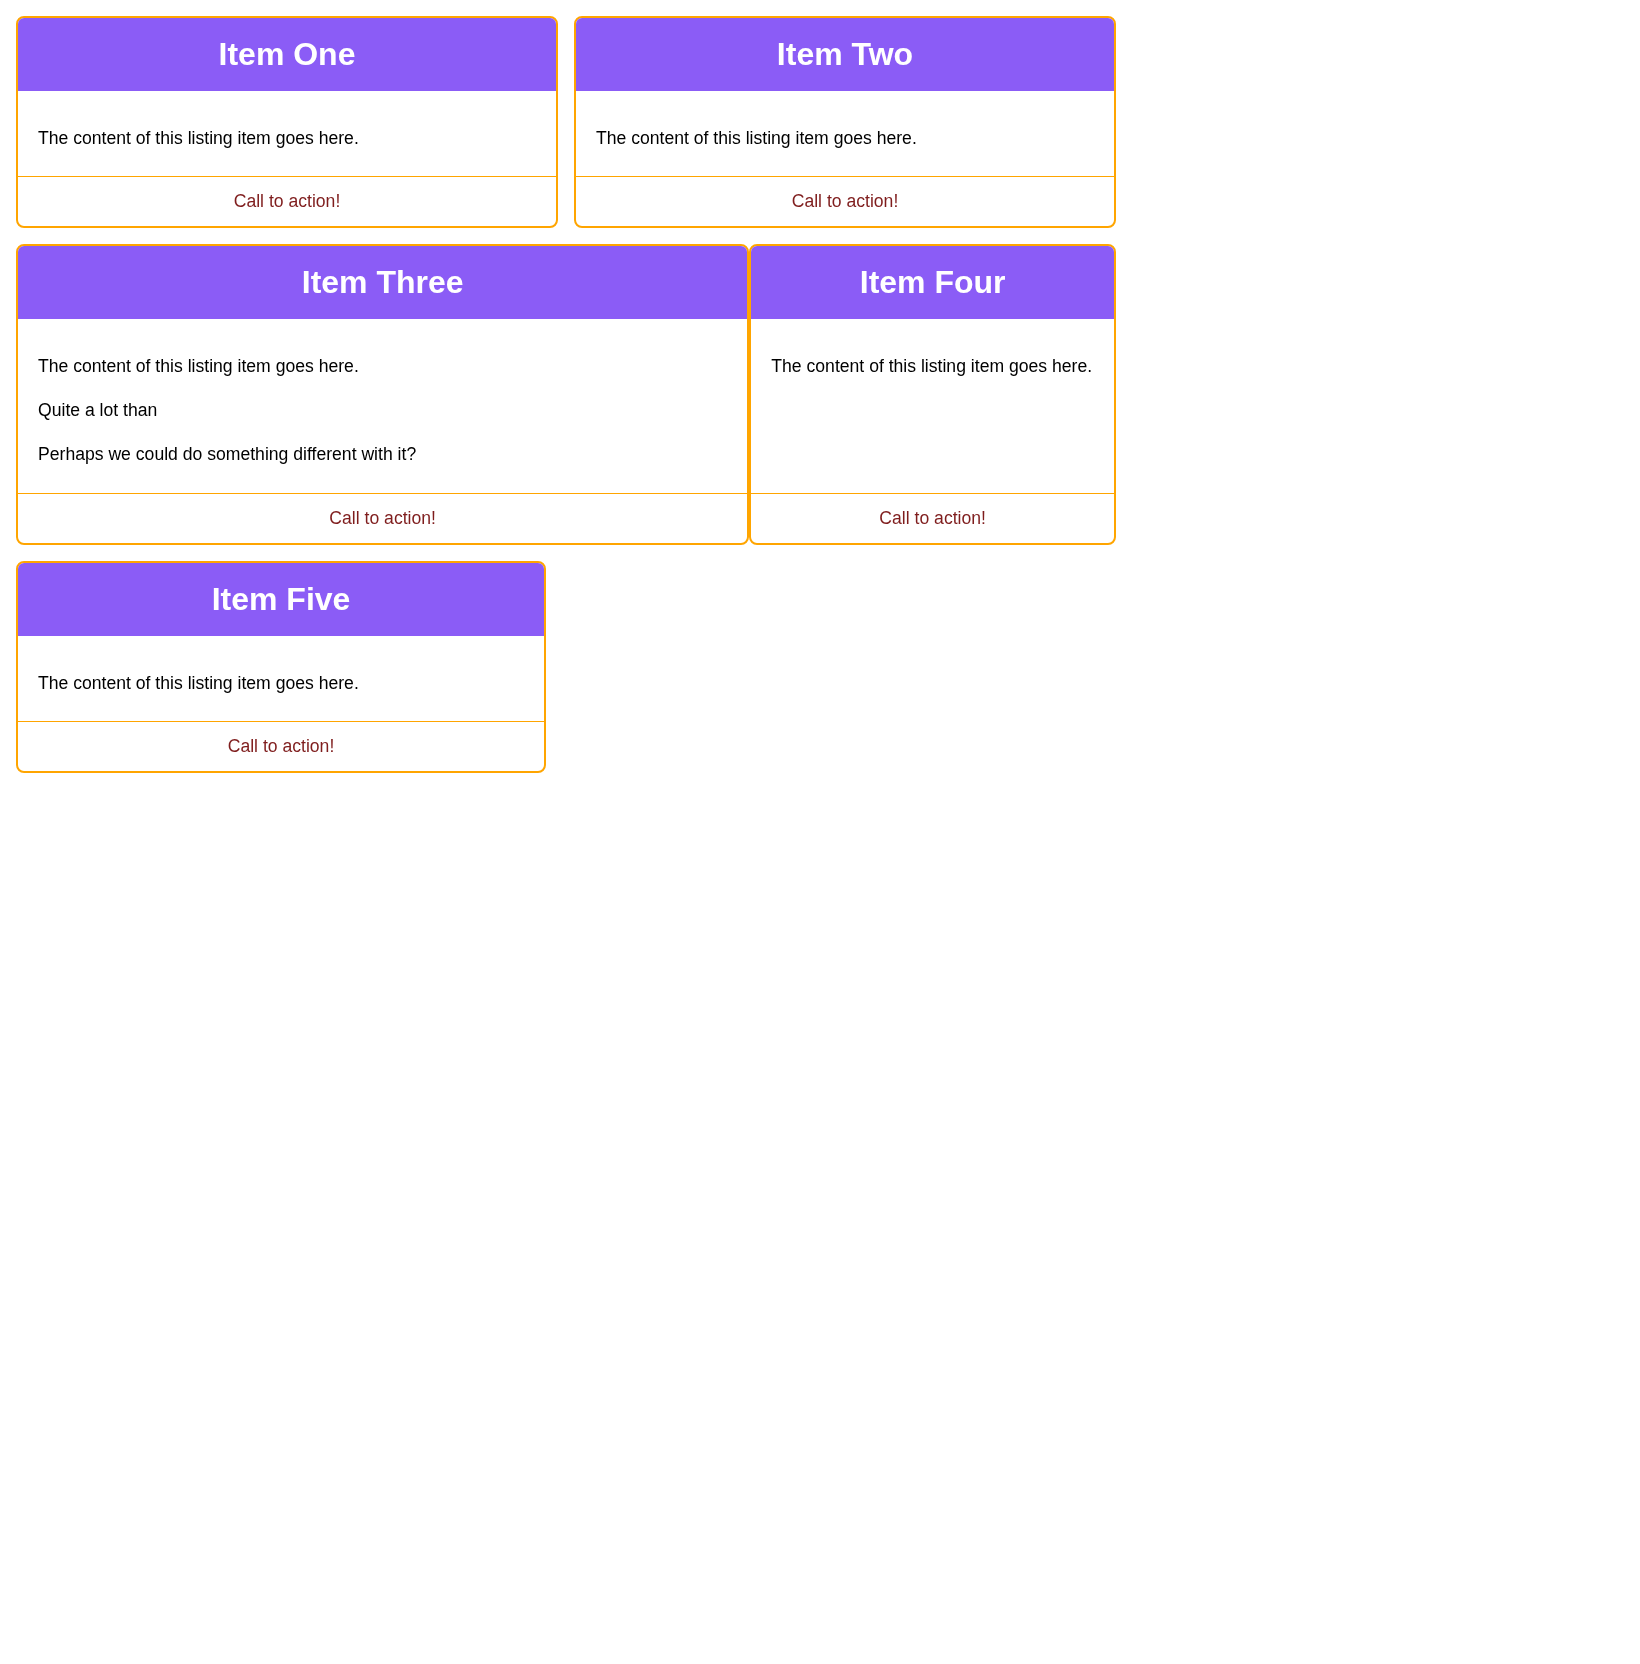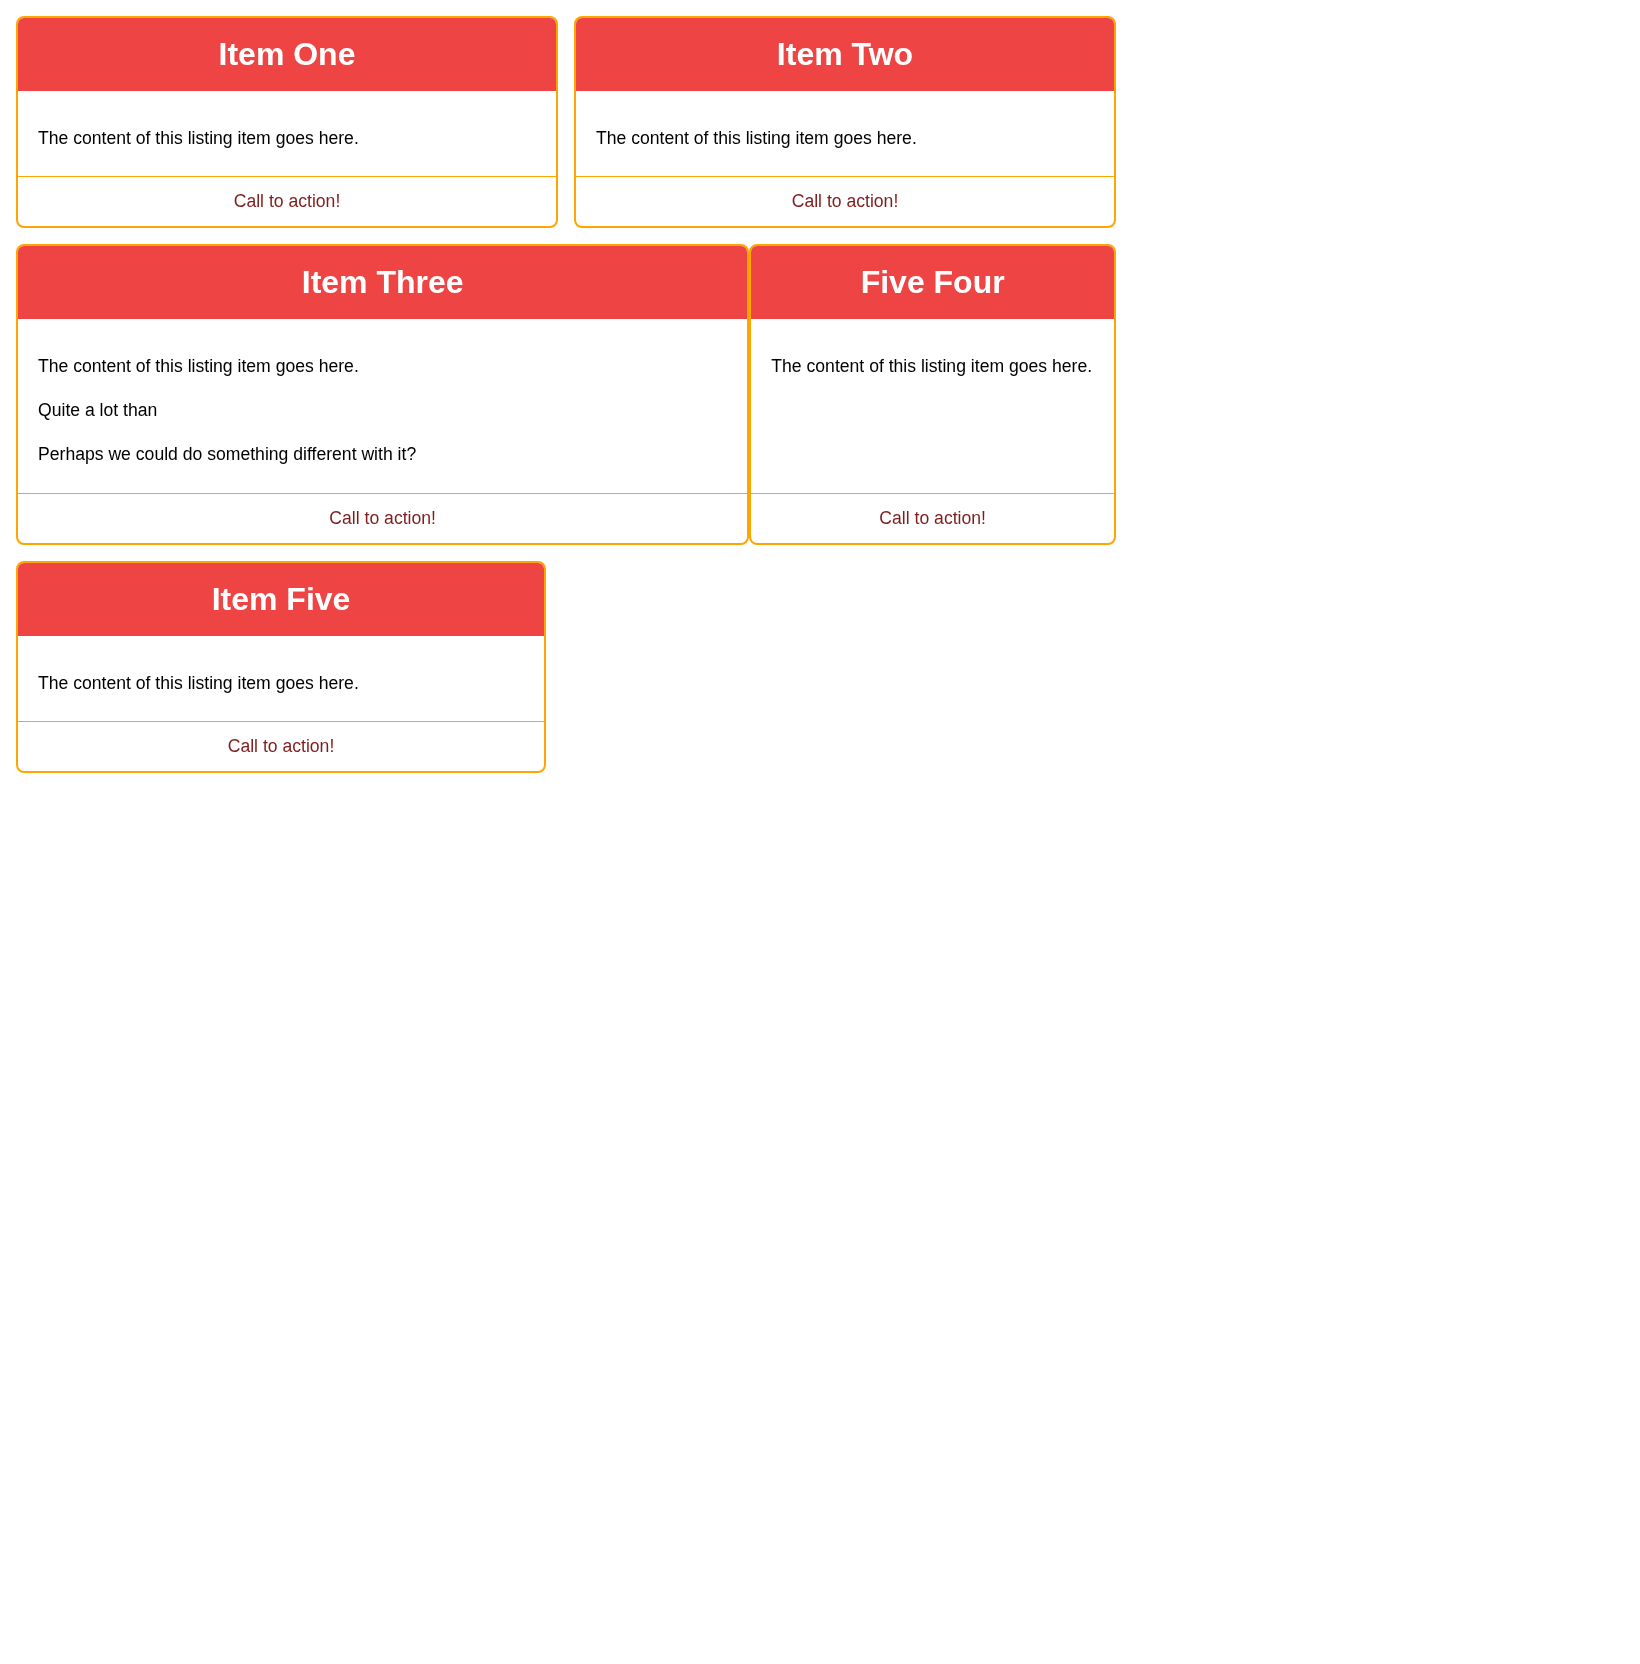--- a/index.html
+++ b/index.html
@@ -17,21 +17,21 @@
     .card {
       border: 2px solid #FFA500;
       border-radius: 8px;
       overflow: hidden;
       display: flex;
       flex-direction: column;
       background: #ffffff;
     }
 
     .card-header {
-      background: #ef4444;
+      background: #8b5cf6;
       padding: 18px 16px;
       text-align: center;
     }
 
     .card-title {
       color: #ffffff;
       font-size: 2rem;
       font-weight: bold;
     }
 
@@ -135,21 +135,21 @@
       <p>Quite a lot than</p>
       <p>Perhaps we could do something different with it?</p>
     </div>
     <div class="card-footer">
       <button class="card-action">Call to action!</button>
     </div>
   </div>
 
   <div class="card">
     <div class="card-header">
-      <span class="card-title">Five Four</span>
+      <span class="card-title">Item Four</span>
     </div>
     <div class="card-body">
       <p>The content of this listing item goes here.</p>
     </div>
     <div class="card-footer">
       <button class="card-action">Call to action!</button>
     </div>
   </div>
 </div>
 

